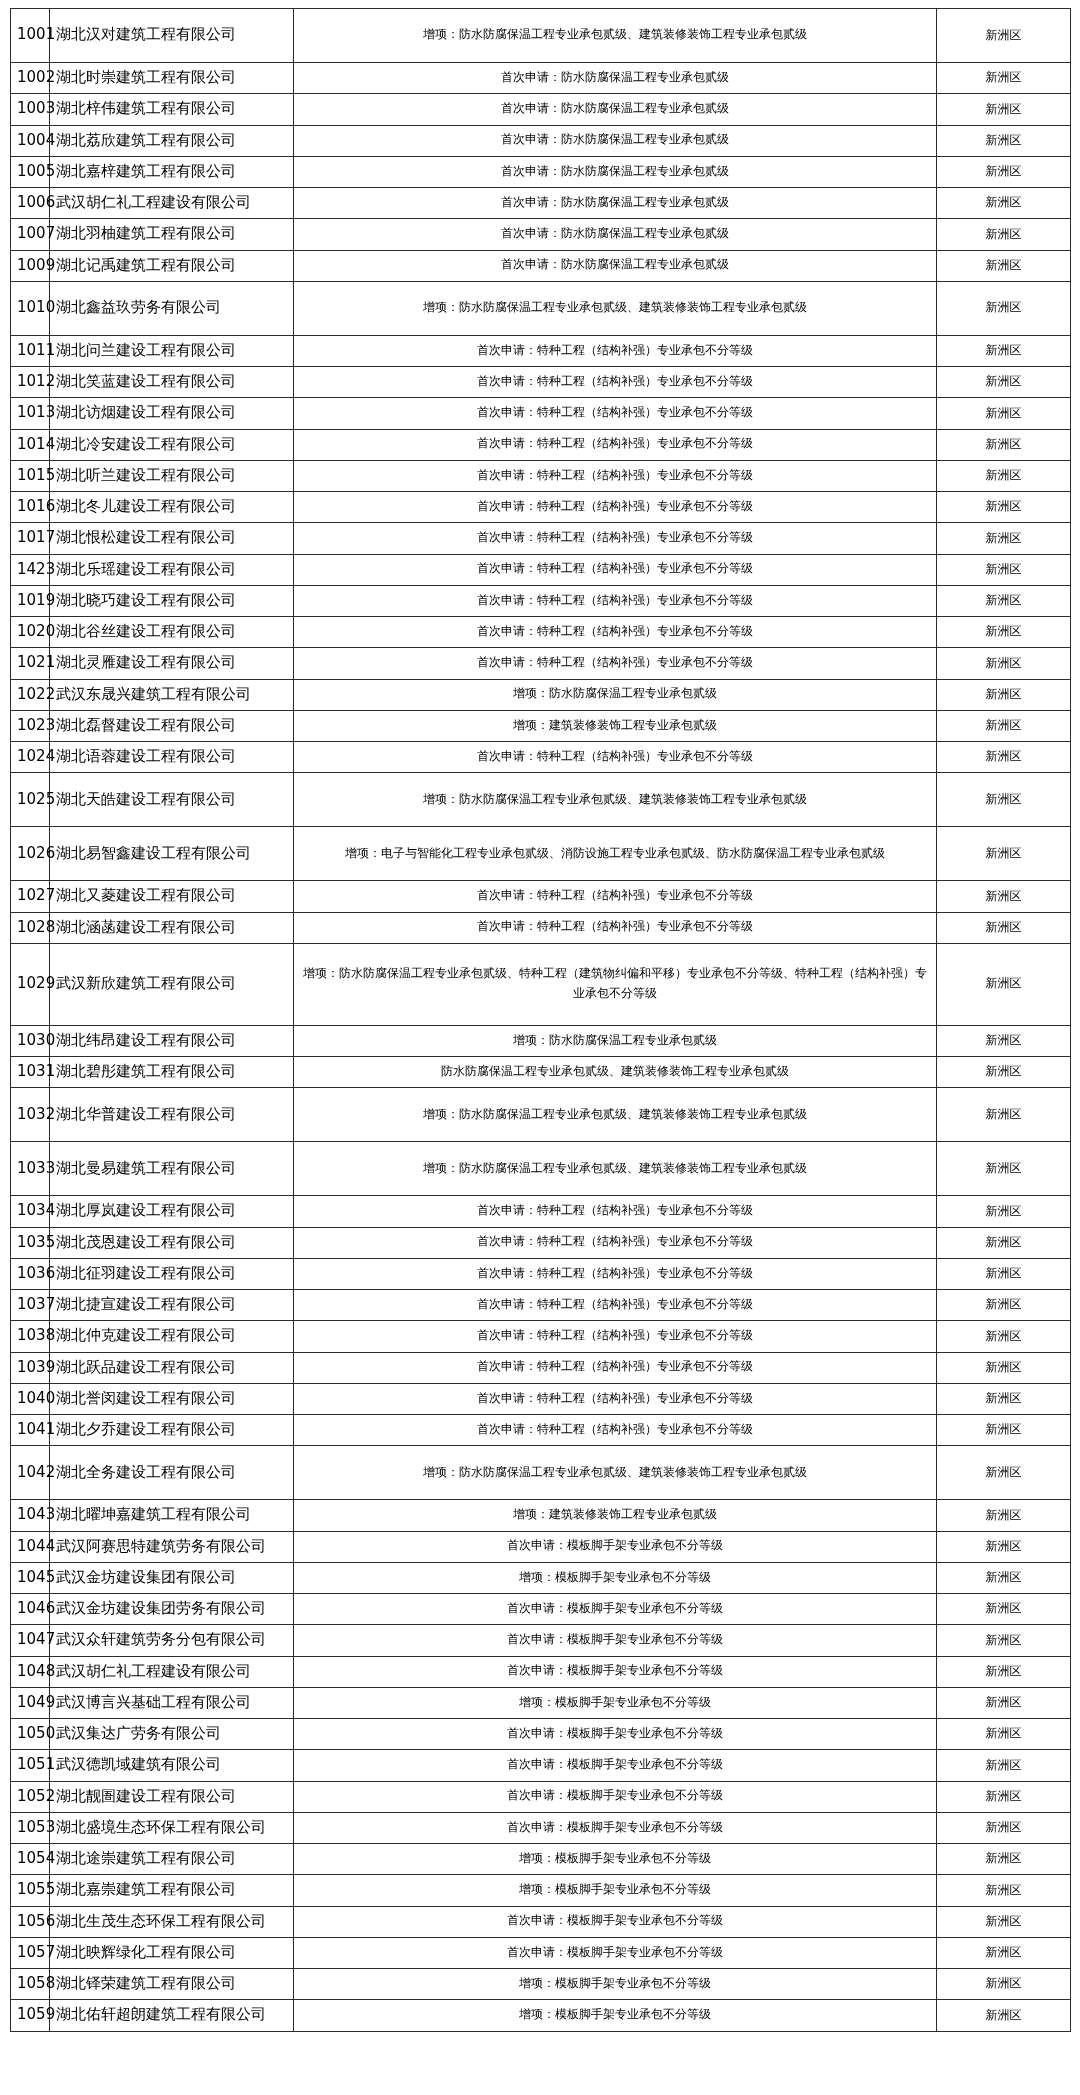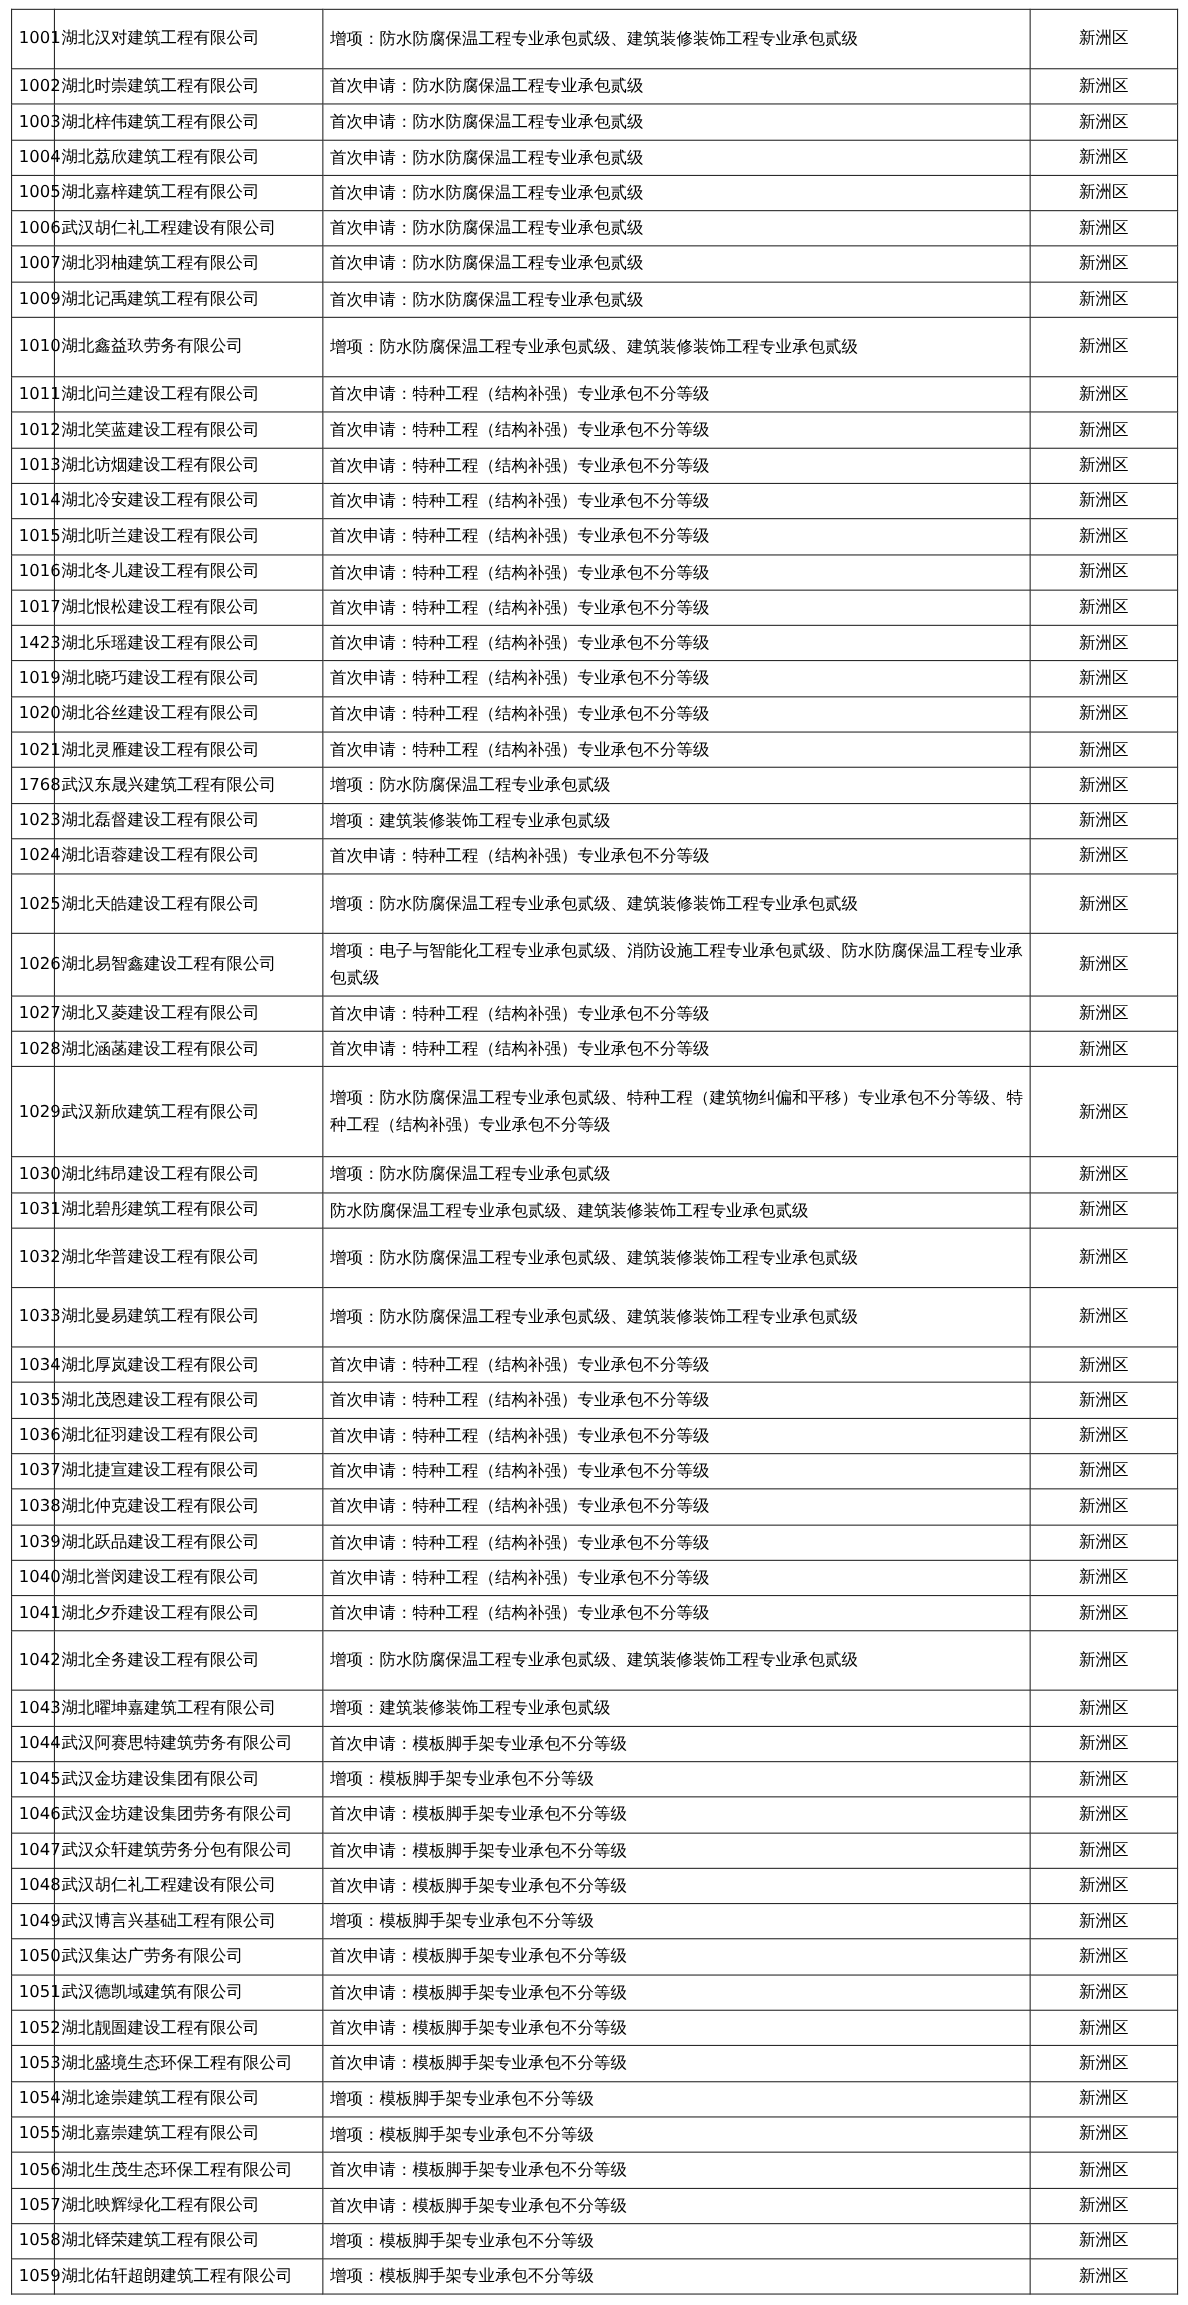--- a/index.html
+++ b/index.html
@@ -48,27 +48,27 @@
     font-family: "DejaVu Sans", "Liberation Sans", sans-serif;
     font-size: 15px;
     white-space: nowrap;
   }
   td.cell-name {
     text-align: left;
     font-size: 15px;
     margin-top: 48px;
   }
   td.cell-qual {
-    text-align: left;
-    font-size: 15px;
+    text-align: center;
+    font-size: 12px;
     line-height: 1.62;
   }
   td.cell-dist {
     text-align: center;
-    font-size: 15px;
+    font-size: 12px;
     white-space: nowrap;
   }
   
   tr.r1 td { height: 27px; }
   tr.r2 td { height: 54px; }
   tr.r3 td { height: 82px; }
 </style>
 </head>
 <body>
 
@@ -195,21 +195,21 @@
           <td class="cell-qual">首次申请：特种工程（结构补强）专业承包不分等级</td>
           <td class="cell-dist">新洲区</td>
         </tr>
         <tr class="r1">
           <td class="cell-id">1021</td>
           <td class="cell-name">湖北灵雁建设工程有限公司</td>
           <td class="cell-qual">首次申请：特种工程（结构补强）专业承包不分等级</td>
           <td class="cell-dist">新洲区</td>
         </tr>
         <tr class="r1">
-          <td class="cell-id">1768</td>
+          <td class="cell-id">1022</td>
           <td class="cell-name">武汉东晟兴建筑工程有限公司</td>
           <td class="cell-qual">增项：防水防腐保温工程专业承包贰级</td>
           <td class="cell-dist">新洲区</td>
         </tr>
         <tr class="r1">
           <td class="cell-id">1023</td>
           <td class="cell-name">湖北磊督建设工程有限公司</td>
           <td class="cell-qual">增项：建筑装修装饰工程专业承包贰级</td>
           <td class="cell-dist">新洲区</td>
         </tr>

